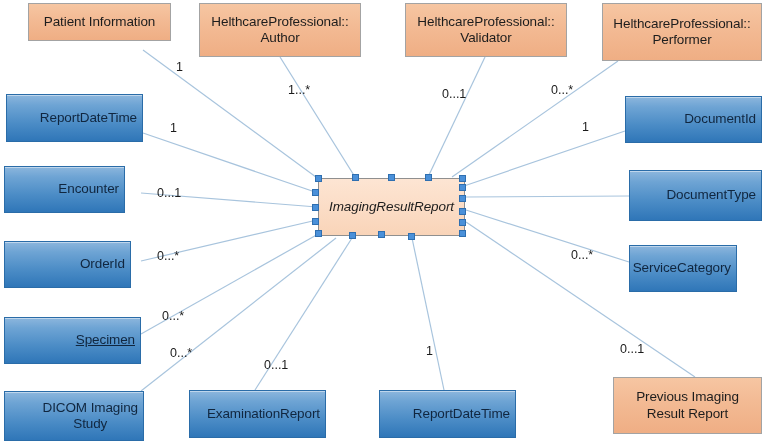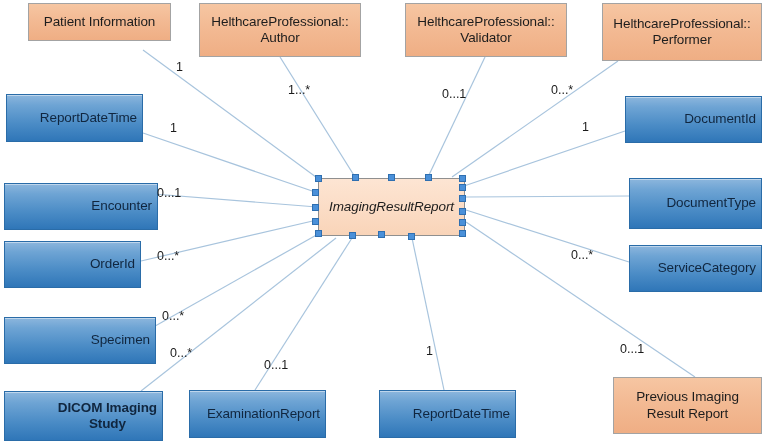--- a/index.html
+++ b/index.html
@@ -115,36 +115,36 @@
     <div class="node orange" style="left: 602px; top: 3px; width: 160px; height: 58px;">
       <span class="label">HelthcareProfessional::
 Performer</span>
     </div>
     <div class="node blue" style="left: 6px; top: 94px; width: 137px; height: 48px;">
       <span class="label">ReportDateTime</span>
     </div>
     <div class="node blue" style="left: 625px; top: 96px; width: 137px; height: 47px;">
       <span class="label">DocumentId</span>
     </div>
-    <div class="node blue" style="left: 4px; top: 166px; width: 154px; height: 47px; margin-top: 17px;">
+    <div class="node blue" style="left: 4px; top: 166px; width: 121px; height: 47px;">
       <span class="label">Encounter</span>
     </div>
-    <div class="node blue" style="left: 629px; top: 178px; width: 133px; height: 51px;">
+    <div class="node blue" style="left: 629px; top: 170px; width: 133px; height: 51px;">
       <span class="label">DocumentType</span>
     </div>
-    <div class="node blue" style="left: 4px; top: 241px; width: 137px; height: 47px;">
+    <div class="node blue" style="left: 4px; top: 241px; width: 127px; height: 47px;">
       <span class="label">OrderId</span>
     </div>
-    <div class="node blue" style="left: 629px; top: 245px; width: 133px; height: 47px;">
+    <div class="node blue" style="left: 629px; top: 245px; width: 108px; height: 47px;">
       <span class="label">ServiceCategory</span>
     </div>
-    <div class="node blue" style="left: 4px; top: 317px; width: 152px; height: 47px;">
+    <div class="node blue" style="left: 4px; top: 317px; width: 137px; height: 47px; text-decoration: underline;">
       <span class="label">Specimen</span>
     </div>
-    <div class="node blue" style="left: 4px; top: 391px; width: 159px; height: 50px; font-weight: bold;">
+    <div class="node blue" style="left: 4px; top: 391px; width: 140px; height: 50px;">
       <span class="label">DICOM Imaging
 Study</span>
     </div>
     <div class="node blue" style="left: 189px; top: 390px; width: 137px; height: 48px;">
       <span class="label">ExaminationReport</span>
     </div>
     <div class="node blue" style="left: 379px; top: 390px; width: 137px; height: 48px;">
       <span class="label">ReportDateTime</span>
     </div>
     <div class="node orange" style="left: 613px; top: 377px; width: 149px; height: 57px;">

